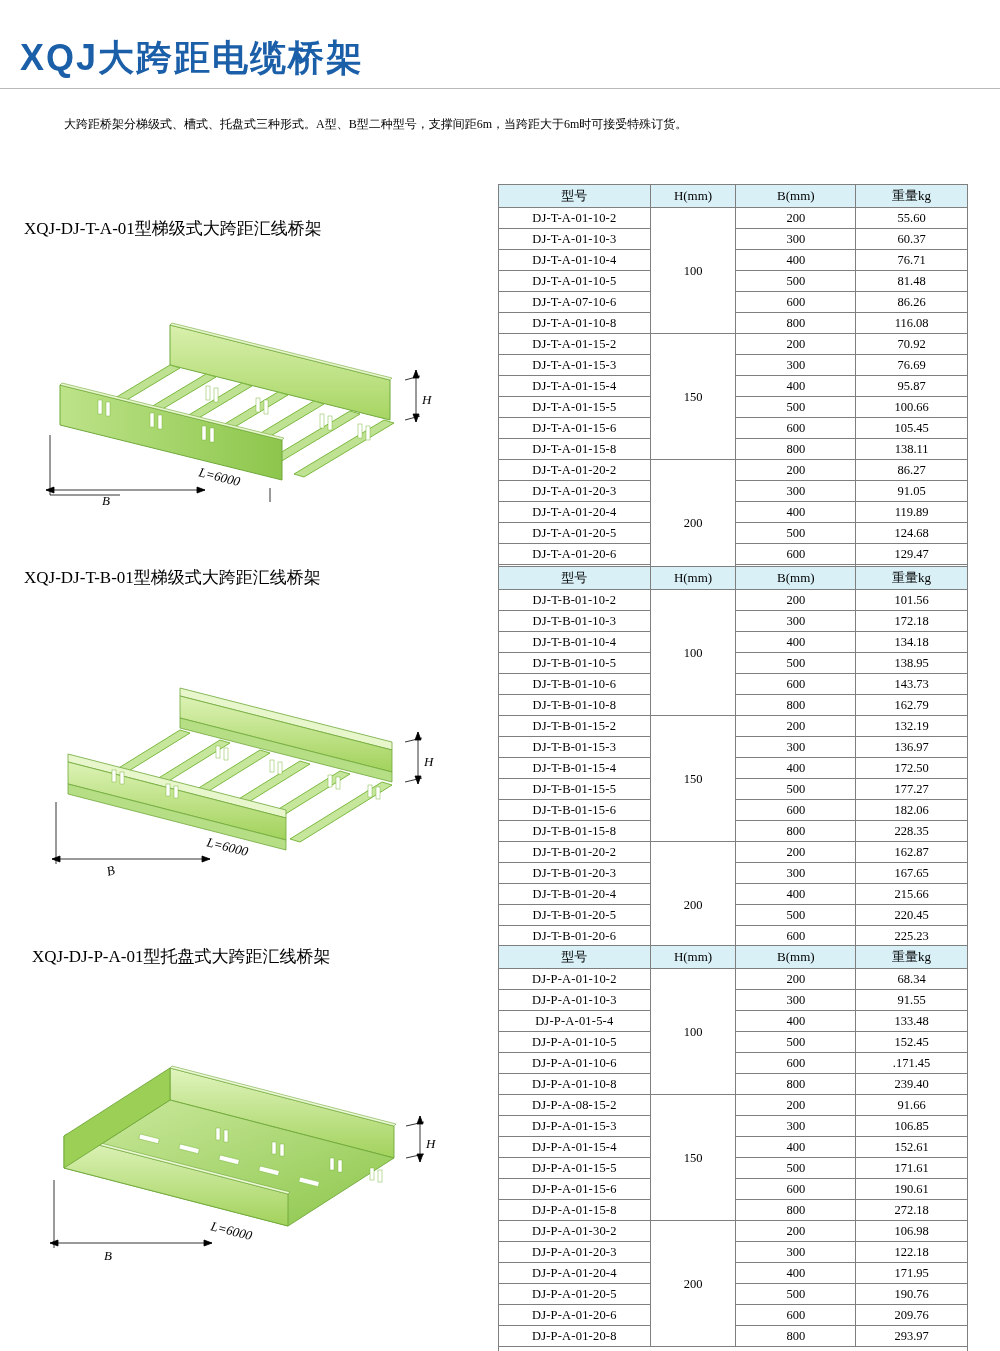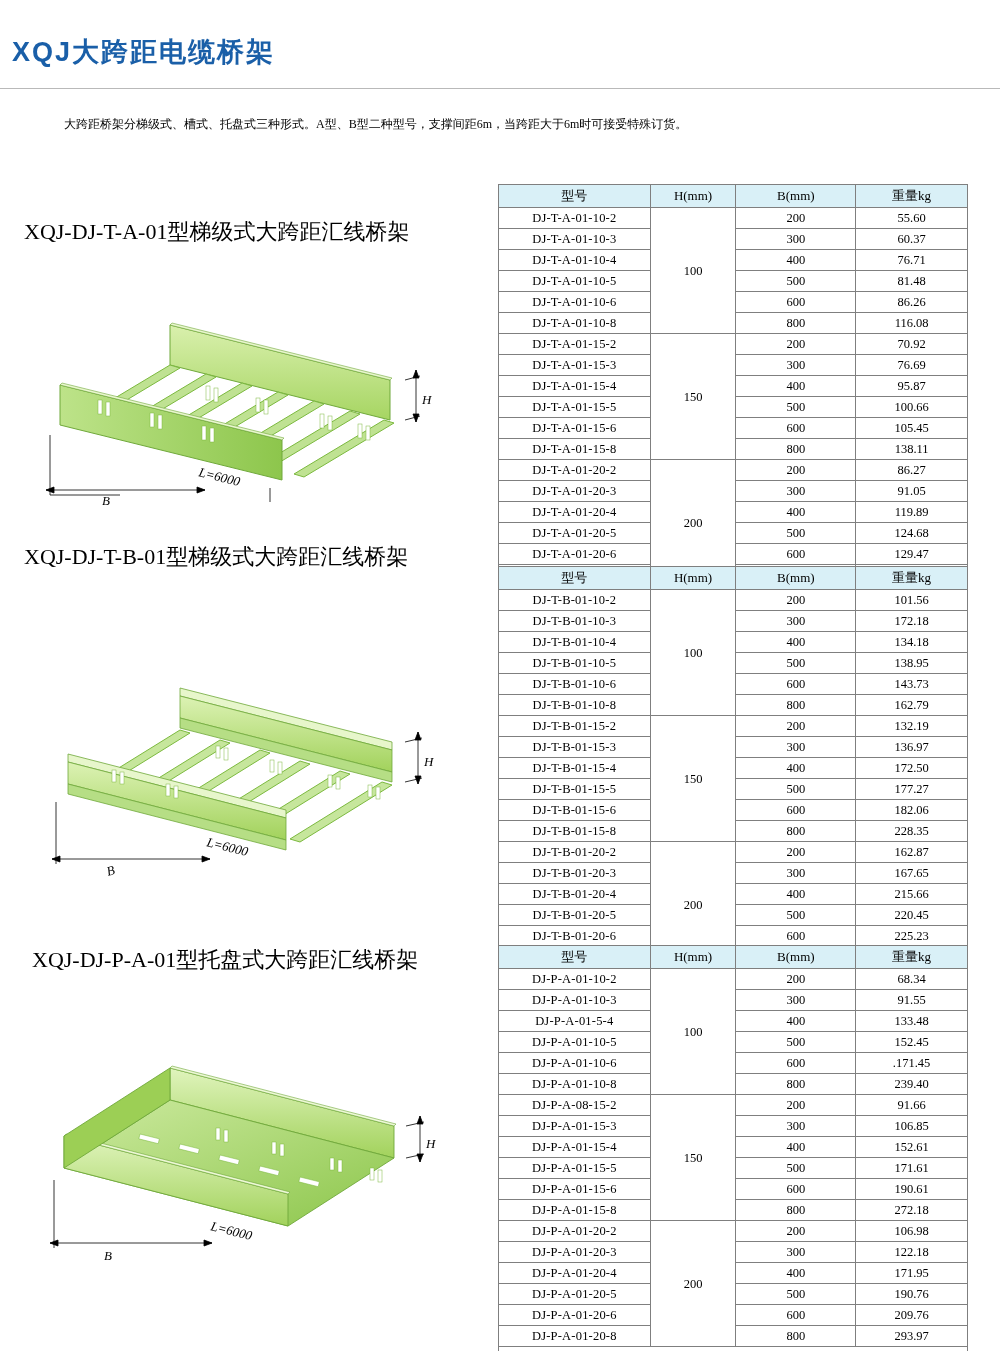--- a/index.html
+++ b/index.html
@@ -10,24 +10,24 @@
   body {
     width: 1000px;
     height: 1351px;
     position: relative;
     font-family: "Liberation Serif", serif;
     color: #000;
     overflow: hidden;
   }
   .page-title {
     position: absolute;
-    left: 12px;
+    left: 20px;
     top: 34px;
     font-family: "Liberation Sans", sans-serif;
-    font-size: 27px;
+    font-size: 36px;
     font-weight: bold;
     letter-spacing: 2px;
     color: #1a5fa8;
   }
   .title-rule {
     position: absolute;
     left: 0;
     top: 88px;
     width: 1000px;
     height: 1px;
@@ -40,26 +40,26 @@
     width: 930px;
     font-size: 12px;
     line-height: 22px;
     text-indent: 2em;
     font-family: "Liberation Serif", serif;
   }
 
   
   .sec-label {
     position: absolute;
-    font-size: 22px;
+    font-size: 17px;
     font-family: "Liberation Serif", serif;
     white-space: nowrap;
   }
   #label-0 { left: 24px;  top: 217px; }
-  #label-1 { left: 24px;  top: 542px; }
+  #label-1 { left: 24px;  top: 566px; }
   #label-2 { left: 32px;  top: 945px; }
 
   
   .illus {
     position: absolute;
     left: 20px;
     width: 460px;
   }
   #illus-0 { top: 290px;  height: 250px; }
   #illus-1 { top: 650px;  height: 260px; }
@@ -347,21 +347,21 @@
           <td class="model">DJ-T-A-01-10-4</td>
           <td>400</td>
           <td>76.71</td>
         </tr>
         <tr>
           <td class="model">DJ-T-A-01-10-5</td>
           <td>500</td>
           <td>81.48</td>
         </tr>
         <tr>
-          <td class="model">DJ-T-A-01-10-6</td>
+          <td class="model">DJ-T-A-07-10-6</td>
           <td>600</td>
           <td>86.26</td>
         </tr>
         <tr>
           <td class="model">DJ-T-A-01-10-8</td>
           <td>800</td>
           <td>116.08</td>
         </tr>
         <tr>
           <td class="model">DJ-T-A-01-15-2</td>
@@ -620,21 +620,21 @@
           <td class="model">DJ-P-A-01-15-6</td>
           <td>600</td>
           <td>190.61</td>
         </tr>
         <tr>
           <td class="model">DJ-P-A-01-15-8</td>
           <td>800</td>
           <td>272.18</td>
         </tr>
         <tr>
-          <td class="model">DJ-P-A-01-20-2</td>
+          <td class="model">DJ-P-A-01-30-2</td>
           <td rowspan="6">200</td>
           <td>200</td>
           <td>106.98</td>
         </tr>
         <tr>
           <td class="model">DJ-P-A-01-20-3</td>
           <td>300</td>
           <td>122.18</td>
         </tr>
         <tr>

